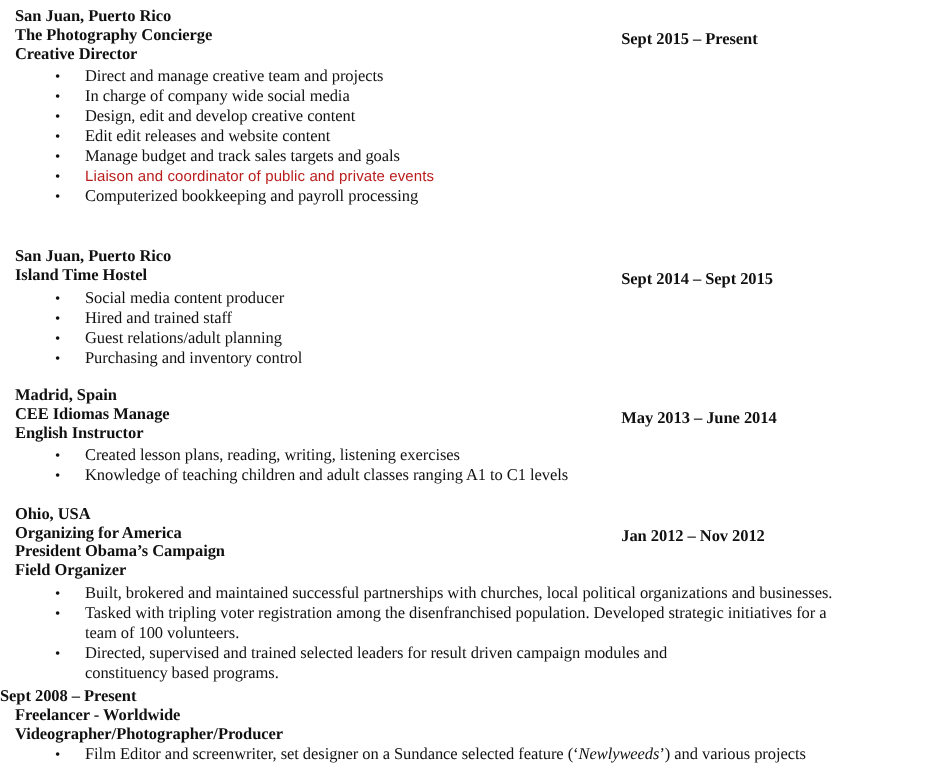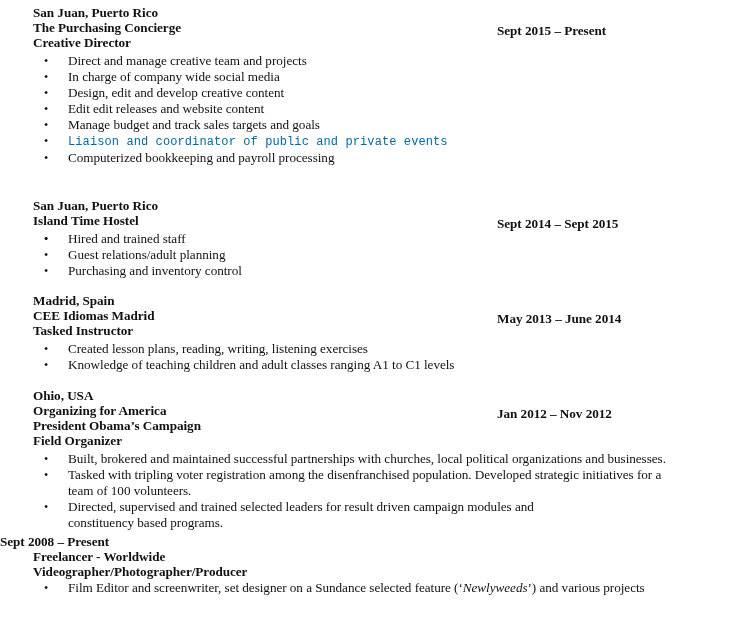--- a/index.html
+++ b/index.html
@@ -24,21 +24,21 @@
     box-sizing: border-box;
   }
   .section { position: relative; }
   .sec-2 { margin-top: 32px; }
   .sec-3 { margin-top: 14px; }
   .sec-4 { margin-top: 15px; }
   .sec-5 { margin-top: 3px; }
   .hdr {
     font-weight: bold;
     line-height: 15px;
-    margin-left: 33px;
+    margin-left: 12px;
   }
   .date {
     position: absolute;
     left: 497px;
     top: 18px;
     font-weight: bold;
     line-height: 15px;
   }
   .date-own-line {
     font-weight: bold;
@@ -55,67 +55,67 @@
     margin-right: 4px;
     line-height: 16px;
   }
   .dot {
     position: absolute;
     left: -24px;
     top: 0;
     font-size: 12px;
   }
   .alt-bullet {
-    font-family: Liberation Mono, monospace;
+    font-family: Liberation Sans, sans-serif;
     font-size: 12px;
-    color: #0369a1;
+    color: #b91c1c;
     letter-spacing: 0.1px;
   }
   .ml { white-space: pre-line; }
   .italic { font-style: italic; }
   .sec-5 ul.bullets { margin-top: 1px; }
 </style>
 </head>
 <body>
 
 <div class="page">
 
   <div class="section sec-1">
     <div class="hdr">San Juan, Puerto Rico</div>
     <div class="date">Sept 2015 – Present</div>
-    <div class="hdr">The Purchasing Concierge</div>
+    <div class="hdr">The Photography Concierge</div>
     <div class="hdr">Creative Director</div>
     <ul class="bullets">
       <li><span class="dot">•</span><span>Direct and manage creative team and projects</span></li>
       <li><span class="dot">•</span><span>In charge of company wide social media</span></li>
       <li><span class="dot">•</span><span>Design, edit and develop creative content</span></li>
       <li><span class="dot">•</span><span>Edit edit releases and website content</span></li>
       <li><span class="dot">•</span><span>Manage budget and track sales targets and goals</span></li>
       <li><span class="dot">•</span><span class="alt-bullet">Liaison and coordinator of public and private events</span></li>
       <li><span class="dot">•</span><span>Computerized bookkeeping and payroll processing</span></li>
     </ul>
   </div>
 
   <div class="section sec-2">
     <div class="hdr">San Juan, Puerto Rico</div>
     <div class="date">Sept 2014 – Sept 2015</div>
     <div class="hdr">Island Time Hostel</div>
     <ul class="bullets">
-      <li><span class="dot">•</span></li>
+      <li><span class="dot">•</span><span>Social media content producer</span></li>
       <li><span class="dot">•</span><span>Hired and trained staff</span></li>
       <li><span class="dot">•</span><span>Guest relations/adult planning</span></li>
       <li><span class="dot">•</span><span>Purchasing and inventory control</span></li>
     </ul>
   </div>
 
   <div class="section sec-3">
     <div class="hdr">Madrid, Spain</div>
     <div class="date">May 2013 – June 2014</div>
-    <div class="hdr">CEE Idiomas Madrid</div>
-    <div class="hdr">Tasked Instructor</div>
+    <div class="hdr">CEE Idiomas Manage</div>
+    <div class="hdr">English Instructor</div>
     <ul class="bullets">
       <li><span class="dot">•</span><span>Created lesson plans, reading, writing, listening exercises</span></li>
       <li><span class="dot">•</span><span>Knowledge of teaching children and adult classes ranging A1 to C1 levels</span></li>
     </ul>
   </div>
 
   <div class="section sec-4">
     <div class="hdr">Ohio, USA</div>
     <div class="date">Jan 2012 – Nov 2012</div>
     <div class="hdr">Organizing for America</div>

